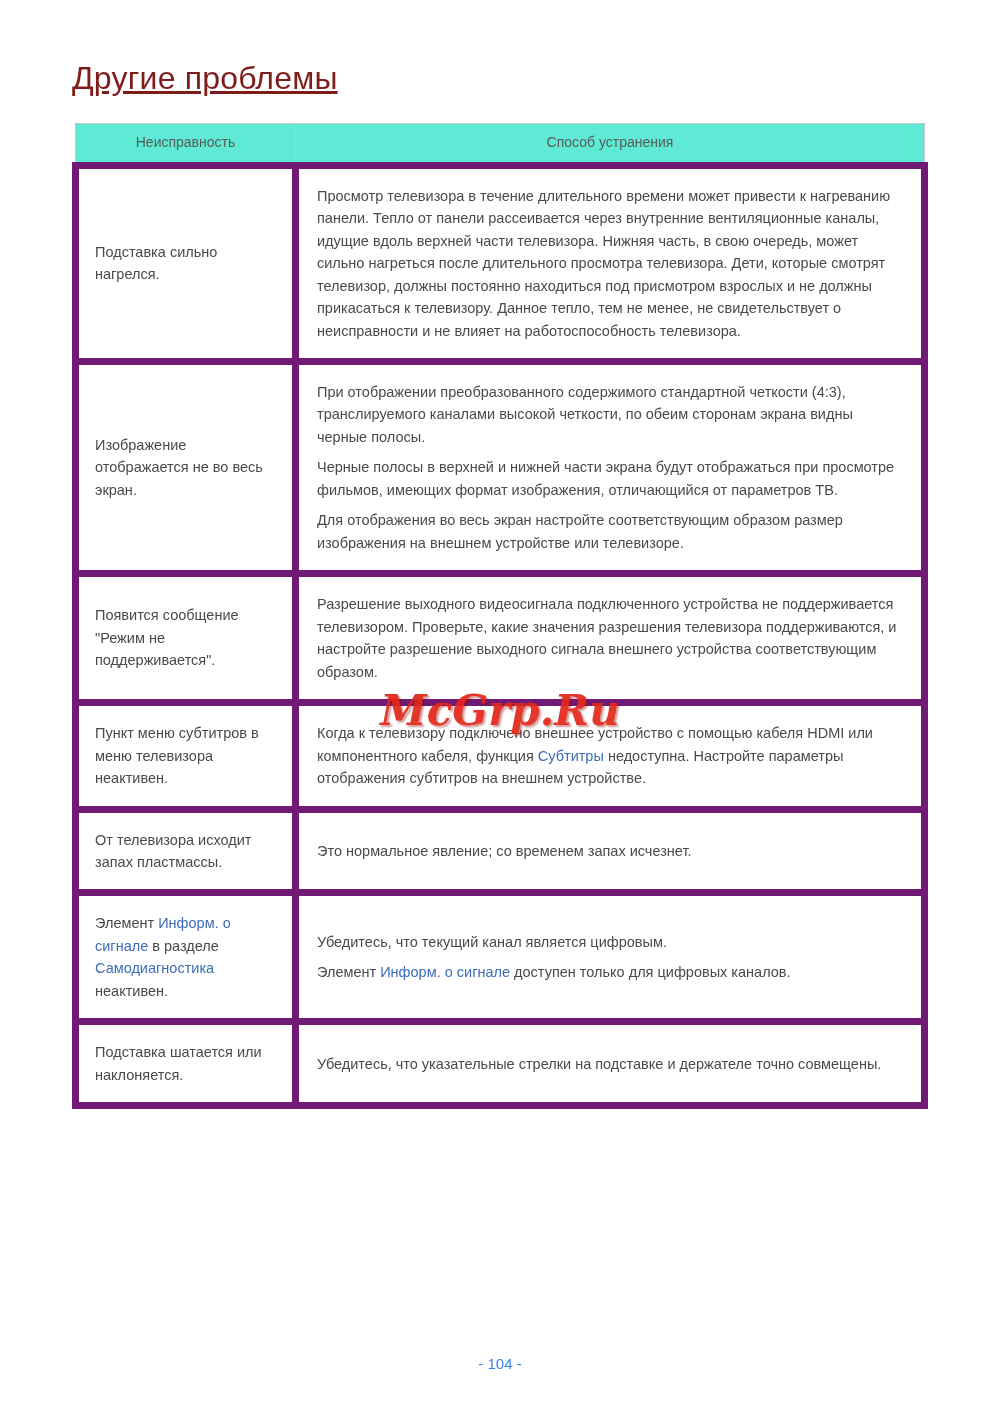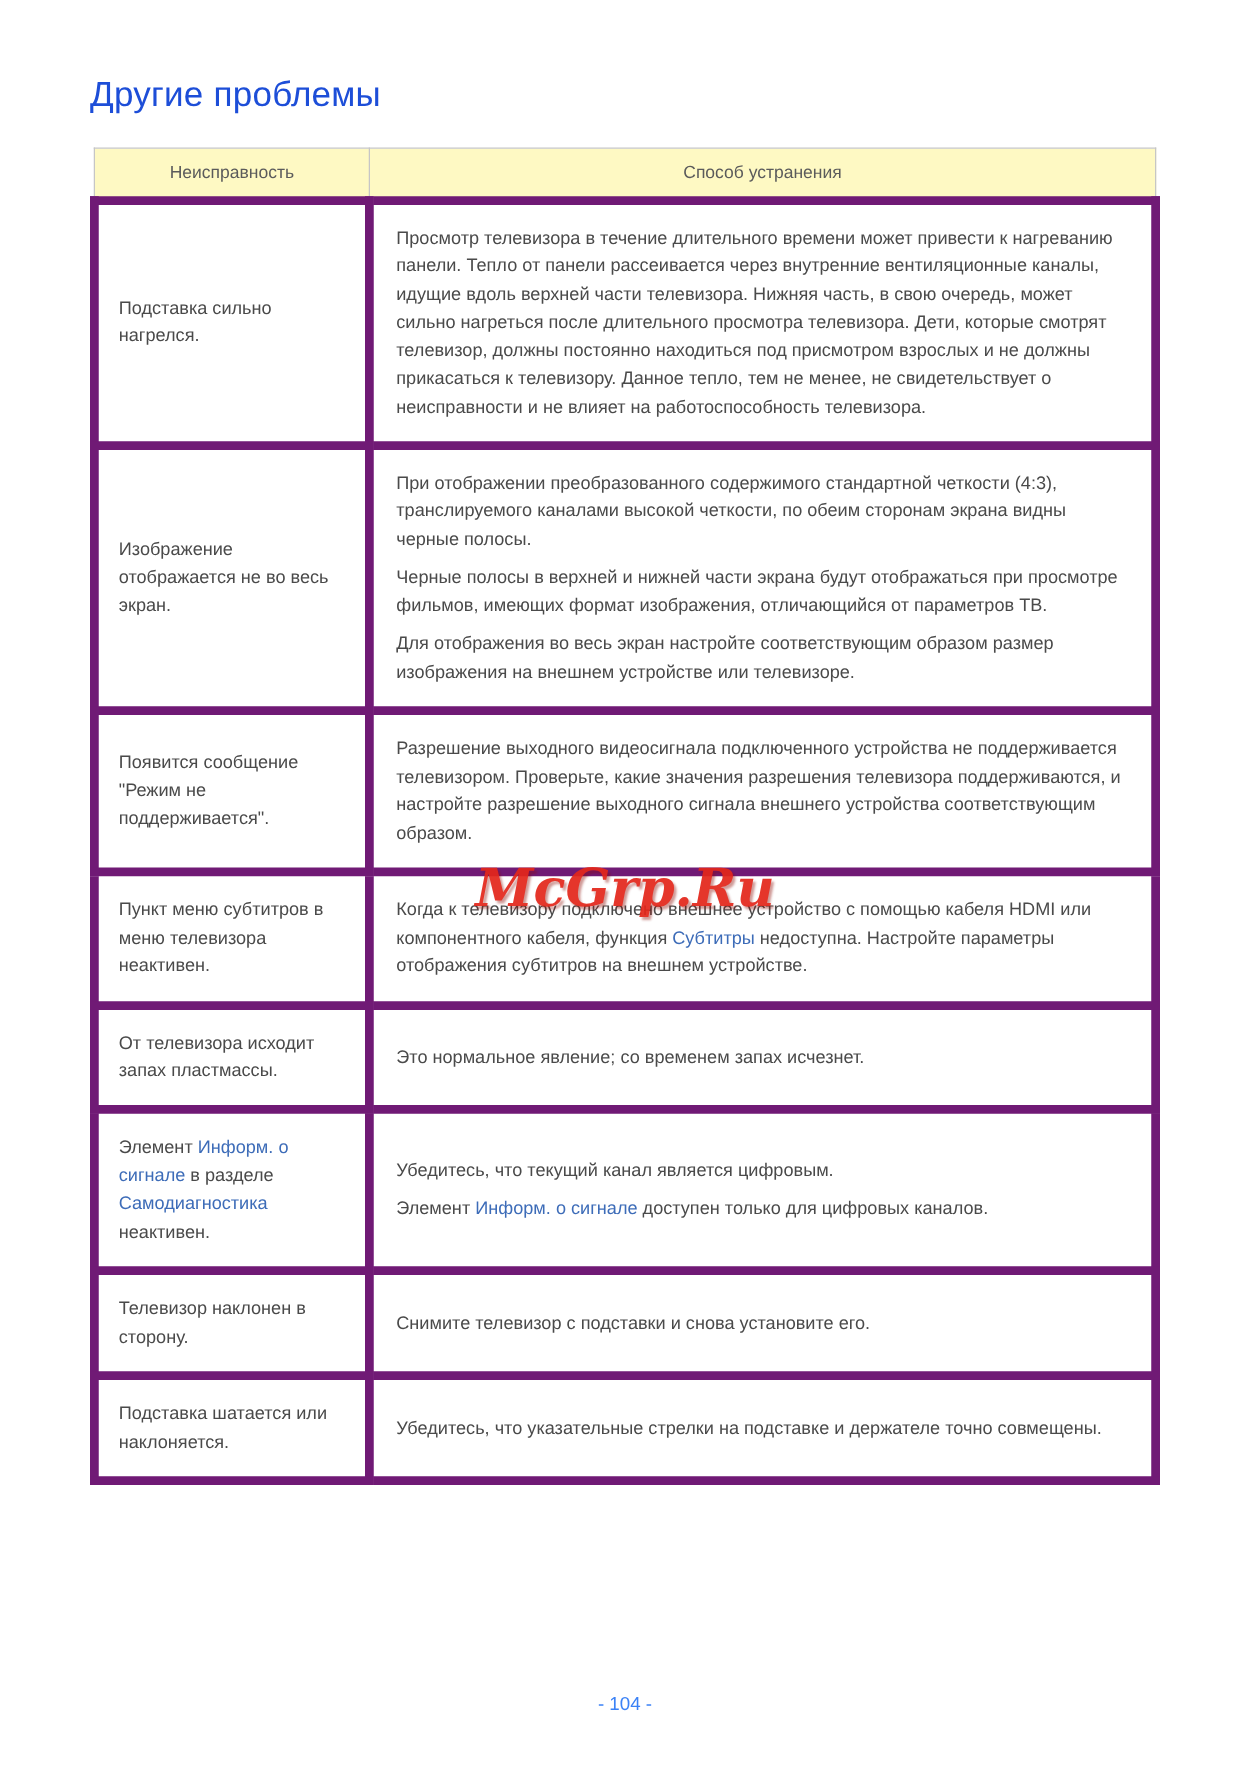--- a/index.html
+++ b/index.html
@@ -8,42 +8,43 @@
     width: 1000px;
     height: 1414px;
     position: relative;
     font-family: "Liberation Sans", sans-serif;
     color: #4a4a4a;
     overflow: hidden;
   }
   .page { padding: 60px 72px 0 72px; }
 
   h1.title {
-    font-size: 28px;
+    font-size: 32px;
     font-weight: 400;
-    color: #1d4ed8;
+    color: #7f1d1d;
     letter-spacing: 0.2px;
     margin-bottom: 26px;
+    text-decoration: underline;
   }
   .subtitle-line { margin-bottom: 30px; font-size: 15px; }
   .subtitle-hl {
     background: #b3d7ee;
     color: #3f3f3f;
     padding: 2px 3px 3px 1px;
   }
 
   table.tbl {
     width: 856px;
     border-collapse: collapse;
     font-size: 14.5px;
     line-height: 1.55;
     color: #4a4a4a;
   }
   table.tbl th {
-    background: #fef9c3;
+    background: #5eead4;
     border: 1px solid #c6c6c6;
     font-weight: 400;
     color: #5b5b5b;
     font-size: 14px;
     padding: 8px 6px;
     text-align: center;
   }
   table.tbl td {
     border: 7px solid #701a75;
     vertical-align: middle;
@@ -139,28 +140,20 @@
           <td class="problem-cell">
             <p><span>Элемент </span><span class="link">Информ. о сигнале</span><span> в разделе </span><span class="link">Самодиагностика</span><span> неактивен.</span></p>
           </td>
           <td class="solution-cell">
             <p><span>Убедитесь, что текущий канал является цифровым.</span></p>
             <p><span>Элемент </span><span class="link">Информ. о сигнале</span><span> доступен только для цифровых каналов.</span></p>
           </td>
         </tr>
         <tr>
           <td class="problem-cell">
-            <p><span>Телевизор наклонен в сторону.</span></p>
-          </td>
-          <td class="solution-cell">
-            <p><span>Снимите телевизор с подставки и снова установите его.</span></p>
-          </td>
-        </tr>
-        <tr>
-          <td class="problem-cell">
             <p><span>Подставка шатается или наклоняется.</span></p>
           </td>
           <td class="solution-cell">
             <p><span>Убедитесь, что указательные стрелки на подставке и держателе точно совмещены.</span></p>
           </td>
         </tr>
       </tbody>
   </table>
 </div>
 

